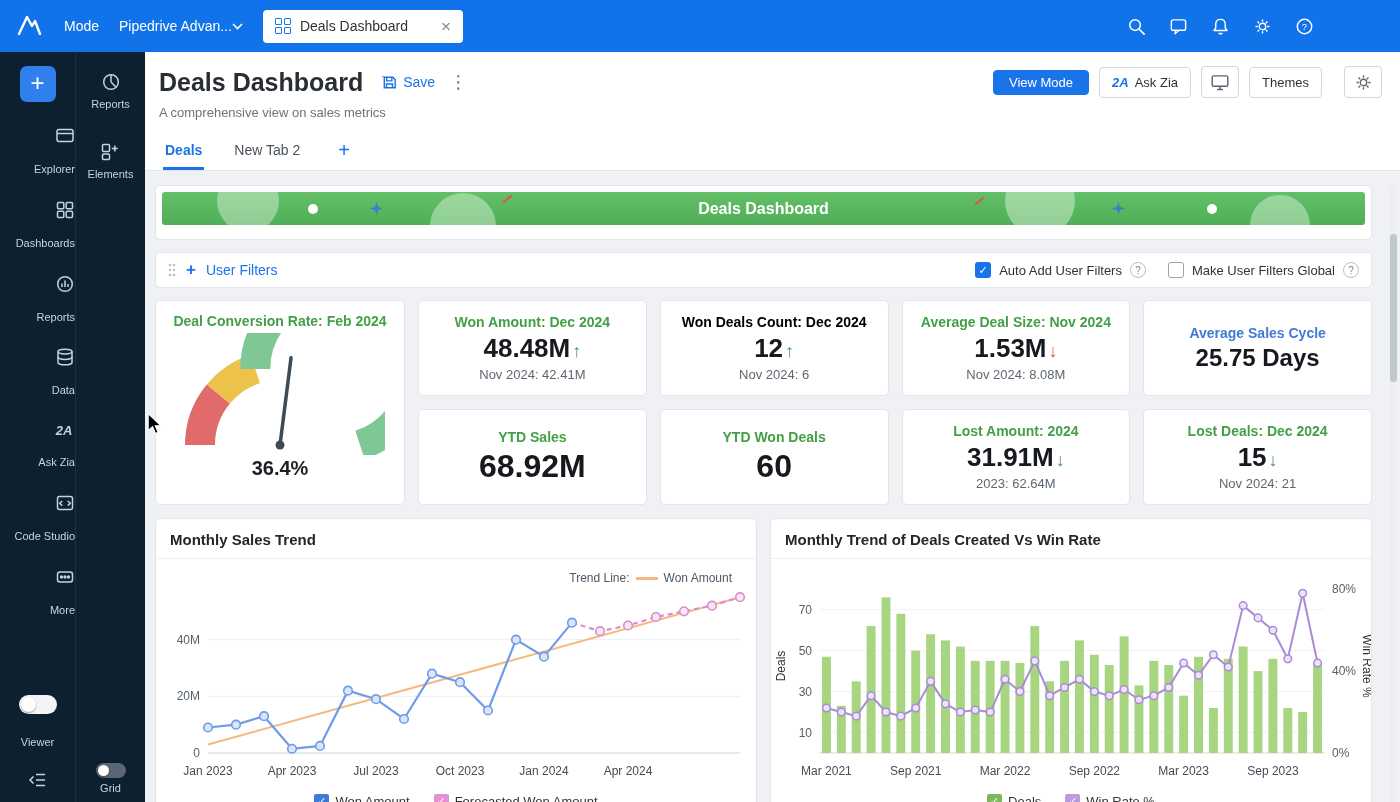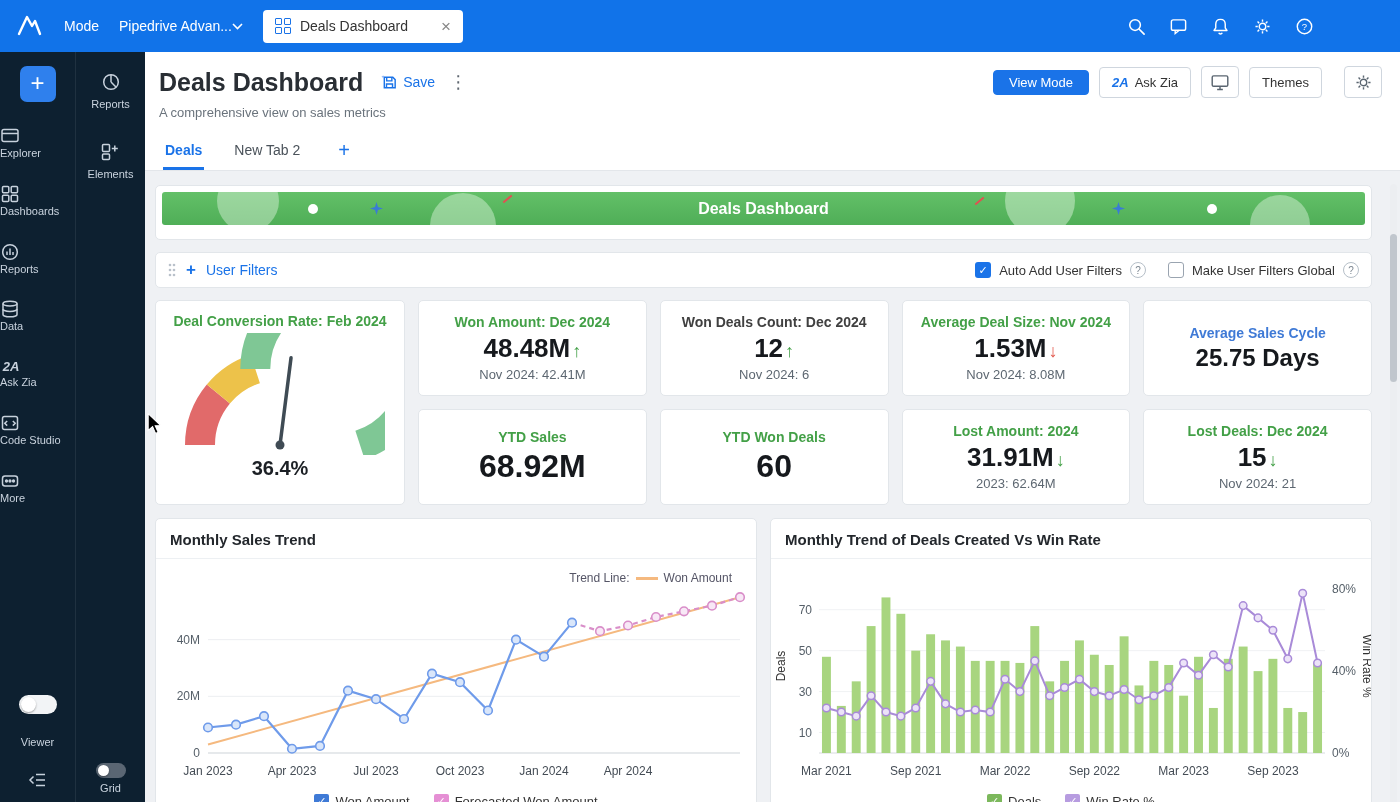--- a/index.html
+++ b/index.html
@@ -16,21 +16,21 @@
   .tab-grid{display:grid;grid-template-columns:7px 7px;gap:2px}
   .tab-grid span{width:7px;height:7px;border:1.5px solid #1a73e8;border-radius:1px}
   .doc-tab .title{font-size:14px;color:#333;white-space:nowrap}
   .doc-tab .close{color:#888;font-size:17px;margin-left:auto;padding-left:14px;line-height:1}
   .topbar-icons{margin-left:auto;display:flex;align-items:center;gap:22px;padding-right:72px}
   .topbar-icons .ticon{width:20px;height:20px;display:flex;align-items:center;justify-content:center}
 
   
   .sidebar{position:absolute;top:52px;left:0;width:75px;height:750px;background:#0d2030;display:flex;flex-direction:column;align-items:center;padding-top:14px;z-index:9}
   .add-btn{width:36px;height:36px;background:#2f80ed;border-radius:7px;color:#fff;font-size:24px;line-height:34px;text-align:center;margin-bottom:24px}
-  .side-item{display:flex;flex-direction:column;align-items:flex-start;gap:1px;margin-bottom:23px;color:#c9d3de;font-size:11px;text-align:center;width:100%;line-height:1.25}
+  .side-item{display:flex;flex-direction:column;align-items:flex-end;gap:17px;margin-bottom:23px;color:#c9d3de;font-size:11px;text-align:center;width:100%;line-height:1.25}
   .viewer-wrap{margin-top:auto;display:flex;flex-direction:column;align-items:center;gap:22px;color:#c9d3de;font-size:11px;margin-bottom:10px}
   .toggle{width:38px;height:19px;background:#f2f4f6;border-radius:10px;position:relative}
   .toggle .knob{position:absolute;left:2px;top:2px;width:15px;height:15px;border-radius:50%;background:#fff;box-shadow:0 1px 2px rgba(0,0,0,.35)}
   .collapse-row{height:44px;display:flex;align-items:center;justify-content:center;width:100%}
   .panel{position:absolute;top:52px;left:75px;width:70px;height:750px;background:#0d2030;border-left:1px solid rgba(255,255,255,.08);display:flex;flex-direction:column;align-items:center;padding-top:20px;z-index:9}
   .panel-item{display:flex;flex-direction:column;align-items:center;gap:6px;margin-bottom:32px;color:#c9d3de;font-size:11px}
   .grid-wrap{margin-top:auto;margin-bottom:8px;display:flex;flex-direction:column;align-items:center;gap:4px;color:#c9d3de;font-size:11px}
   .toggle.small{width:30px;height:15px;background:#5a6673}
   .toggle.small .knob{width:11px;height:11px}
 
@@ -384,21 +384,21 @@
         <div class="card kpi-card">
           <div class="kpi-title" style="color: rgb(67, 160, 71);">Won Amount: Dec 2024</div>
           <div class="kpi-value">
               <span>48.48M</span>
               <span class="kpi-arrow" style="color: rgb(67, 160, 71);">↑</span>
             </div>
           <div class="kpi-sub">Nov 2024: 42.41M</div>
         </div>
 
         <div class="card kpi-card">
-          <div class="kpi-title" style="color: #404040;">Won Deals Count: Dec 2024</div>
+          <div class="kpi-title" style="color: #000000;">Won Deals Count: Dec 2024</div>
           <div class="kpi-value">
               <span>12</span>
               <span class="kpi-arrow" style="color: rgb(67, 160, 71);">↑</span>
             </div>
           <div class="kpi-sub">Nov 2024: 6</div>
         </div>
 
         <div class="card kpi-card">
           <div class="kpi-title" style="color: rgb(67, 160, 71);">Average Deal Size: Nov 2024</div>
           <div class="kpi-value">

